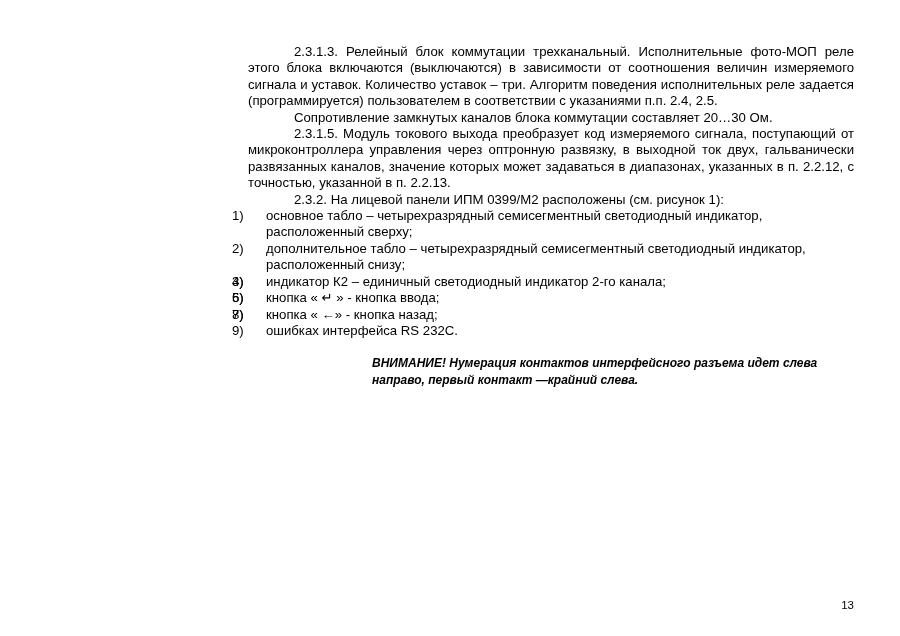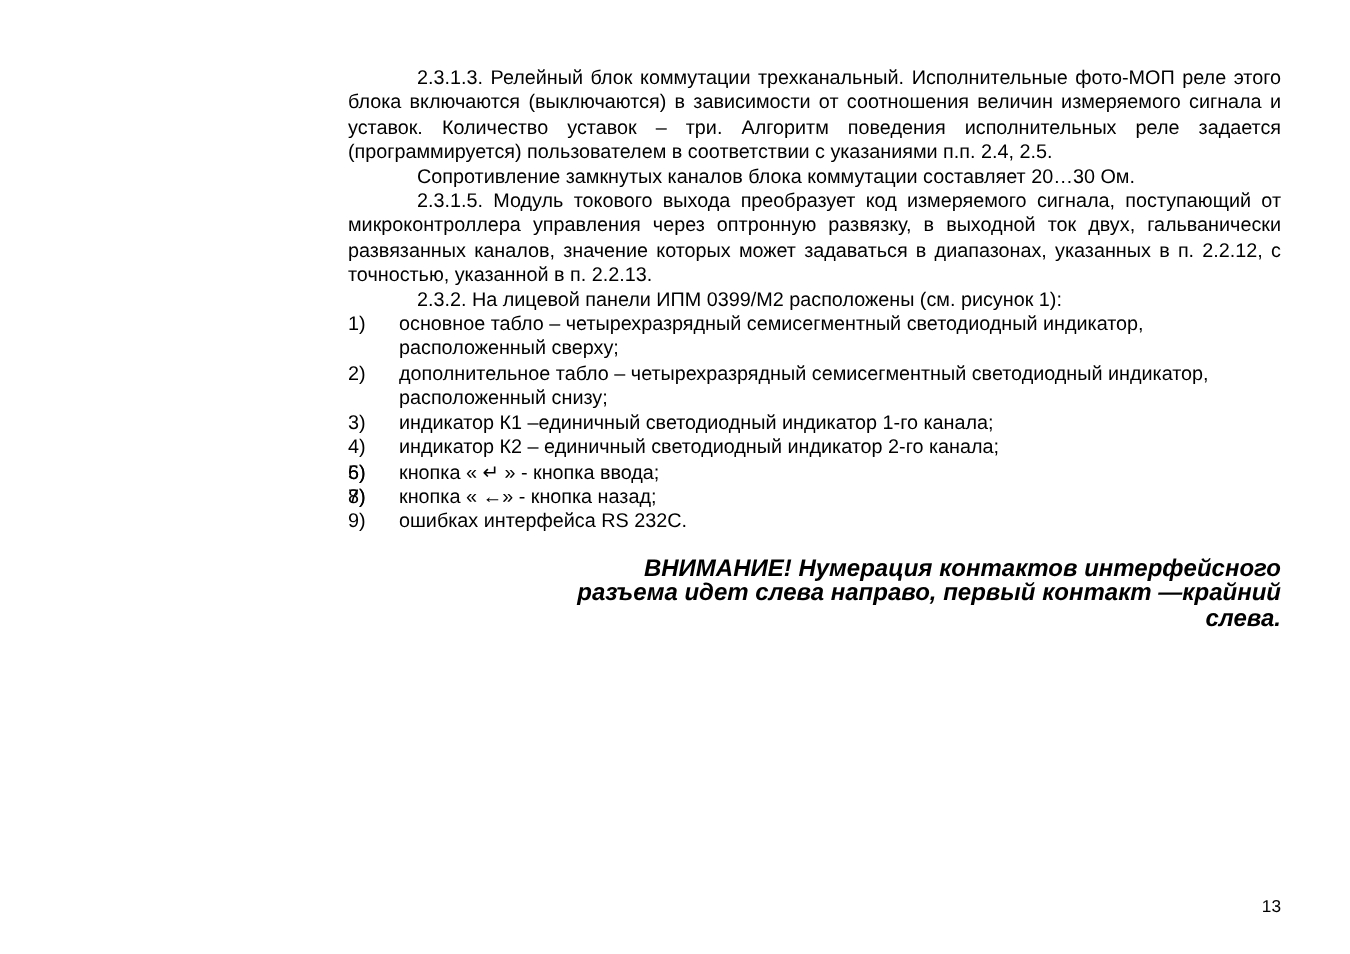--- a/index.html
+++ b/index.html
@@ -28,20 +28,21 @@
   }
   p.para {
     margin: 0;
     font-size: 13.2px;
     line-height: 16.4px;
     text-align: justify;
     text-justify: inter-word;
   }
   p.para.indent {
     text-indent: 46px;
+    margin-left: 16px;
   }
   .list {
     margin: 0;
     padding: 0;
     list-style: none;
   }
   .list li {
     position: relative;
     font-size: 13.2px;
     line-height: 16.4px;
@@ -51,25 +52,25 @@
   }
   .list li .marker {
     position: absolute;
     left: 0;
     top: 0;
     width: 26px;
     text-align: left;
   }
   .warning {
     margin-top: 16px;
-    font-size: 16px;
+    font-size: 12px;
     line-height: 16.4px;
     font-weight: bold;
     font-style: italic;
-    text-align: right;
+    text-align: left;
     padding-left: 140px;
   }
   .page-number {
     position: absolute;
     right: 46px;
     bottom: 24px;
     font-size: 11.5px;
     line-height: 13px;
   }
 </style>
@@ -89,21 +90,20 @@
       <li>
         <span class="marker">1)</span>
         <span>основное табло – четырехразрядный семисегментный светодиодный индикатор, расположенный сверху;</span>
       </li>
       <li>
         <span class="marker">2)</span>
         <span>дополнительное табло – четырехразрядный семисегментный светодиодный индикатор, расположенный снизу;</span>
       </li>
       <li>
         <span class="marker">3)</span>
-        <span>индикатор К1 –единичный светодиодный индикатор 1-го канала;</span>
       </li>
       <li>
         <span class="marker">4)</span>
         <span>индикатор К2 – единичный светодиодный индикатор 2-го канала;</span>
       </li>
       <li>
         <span class="marker">5)</span>
       </li>
       <li>
         <span class="marker">6)</span>

